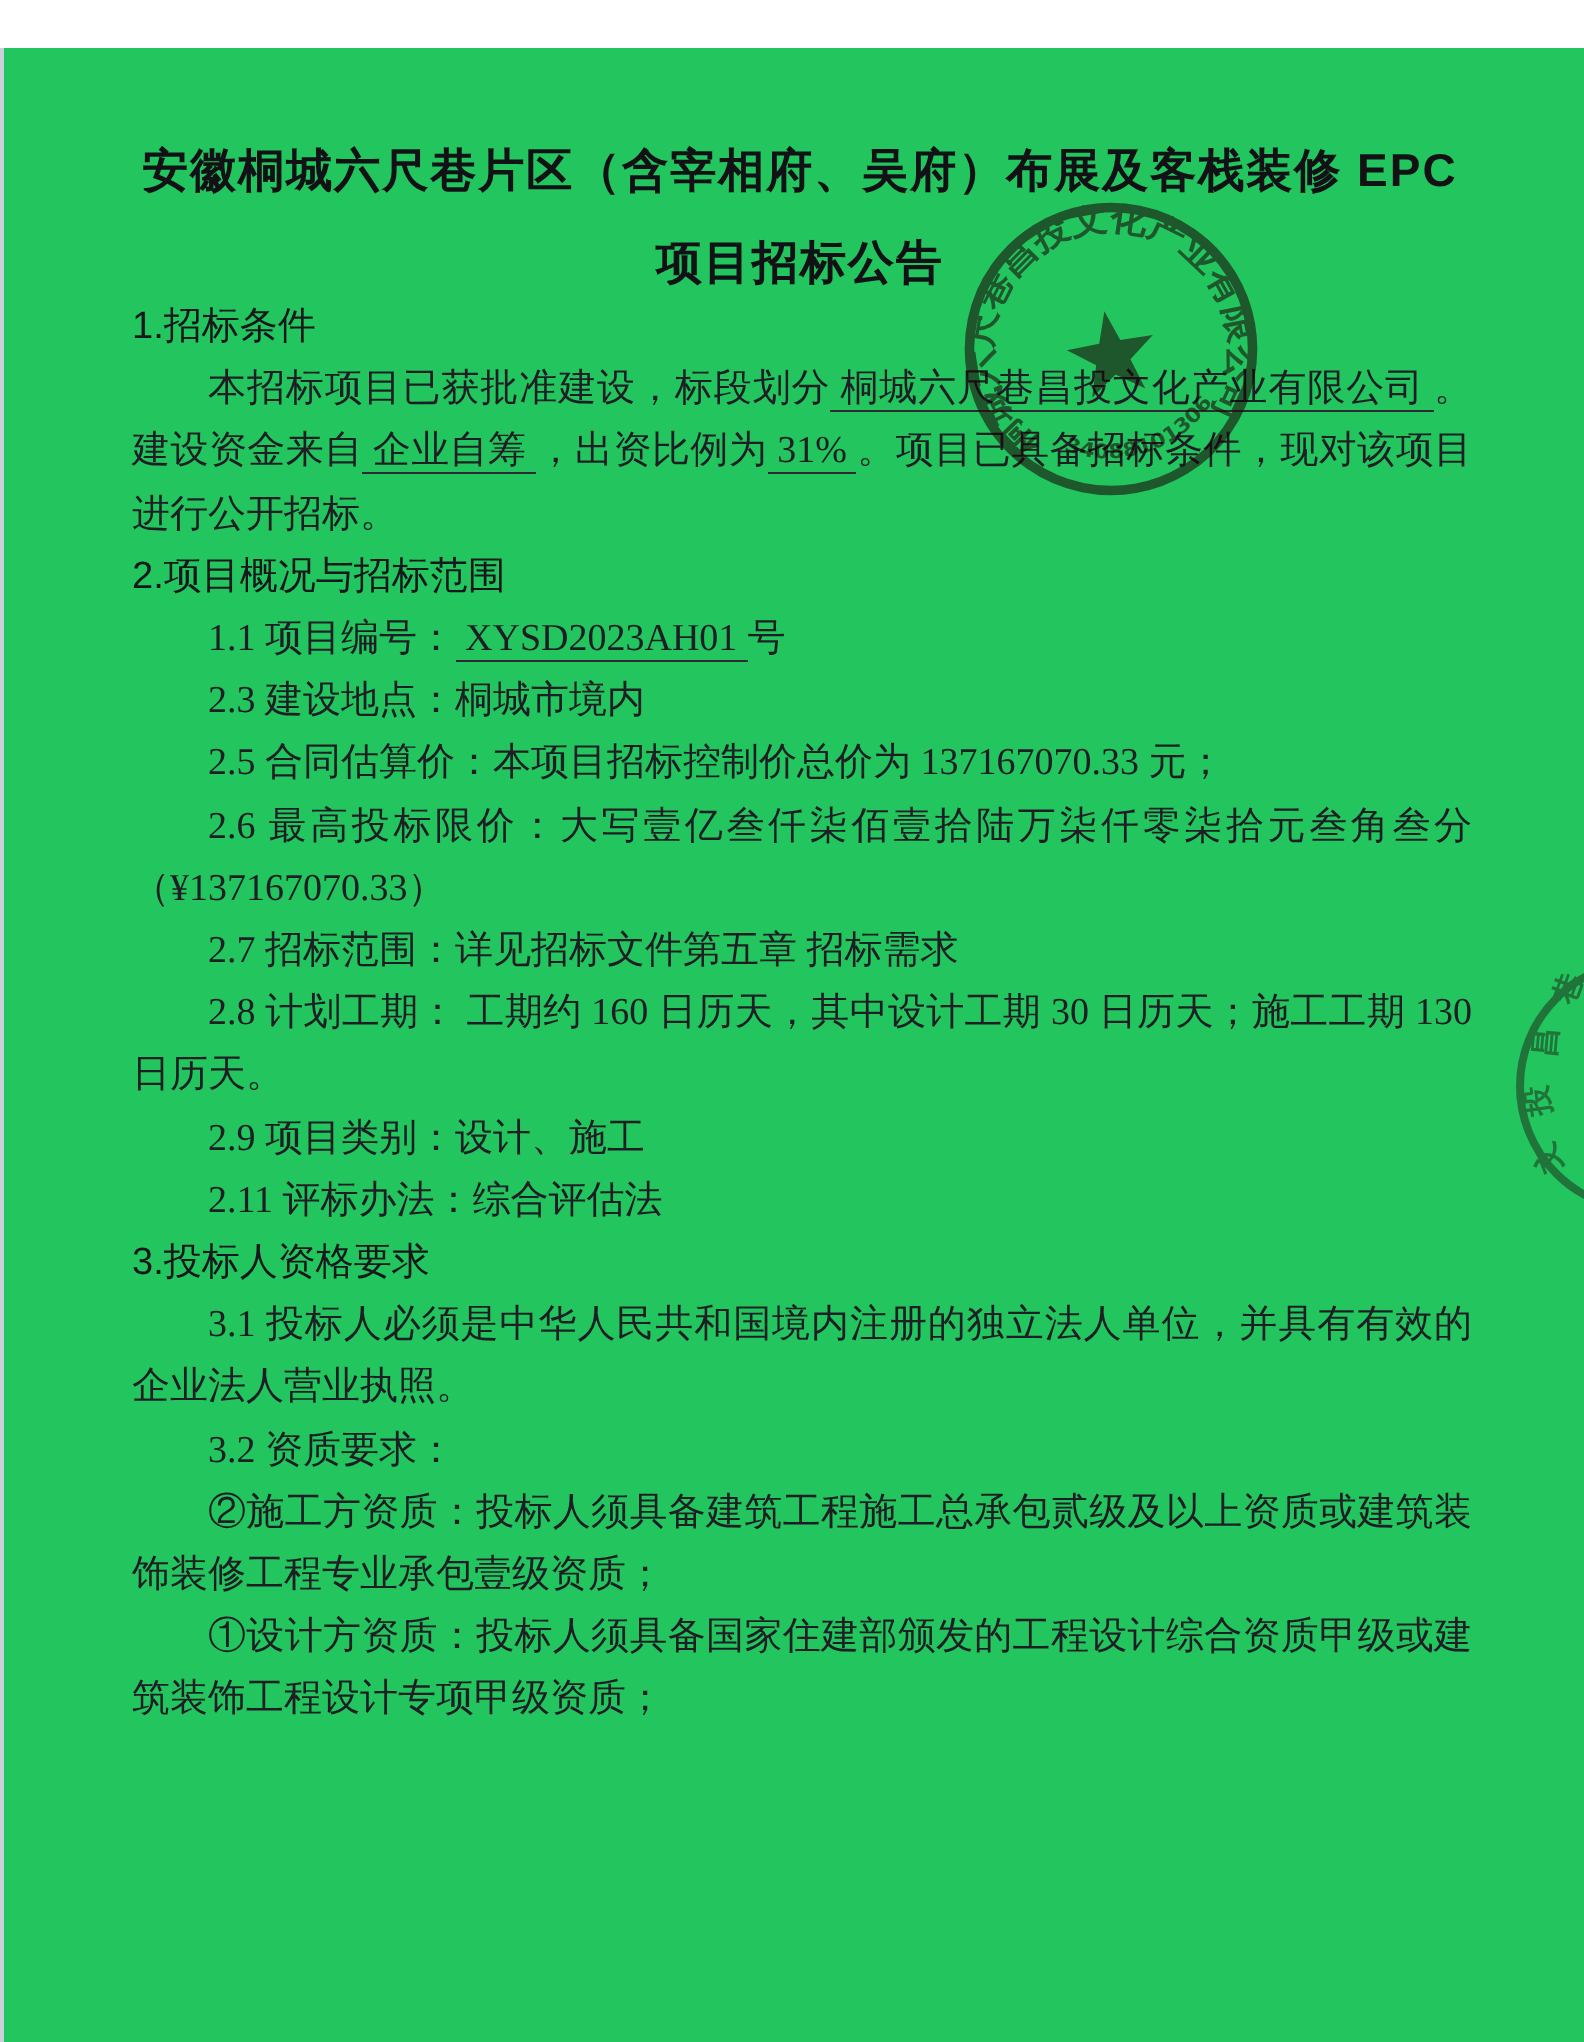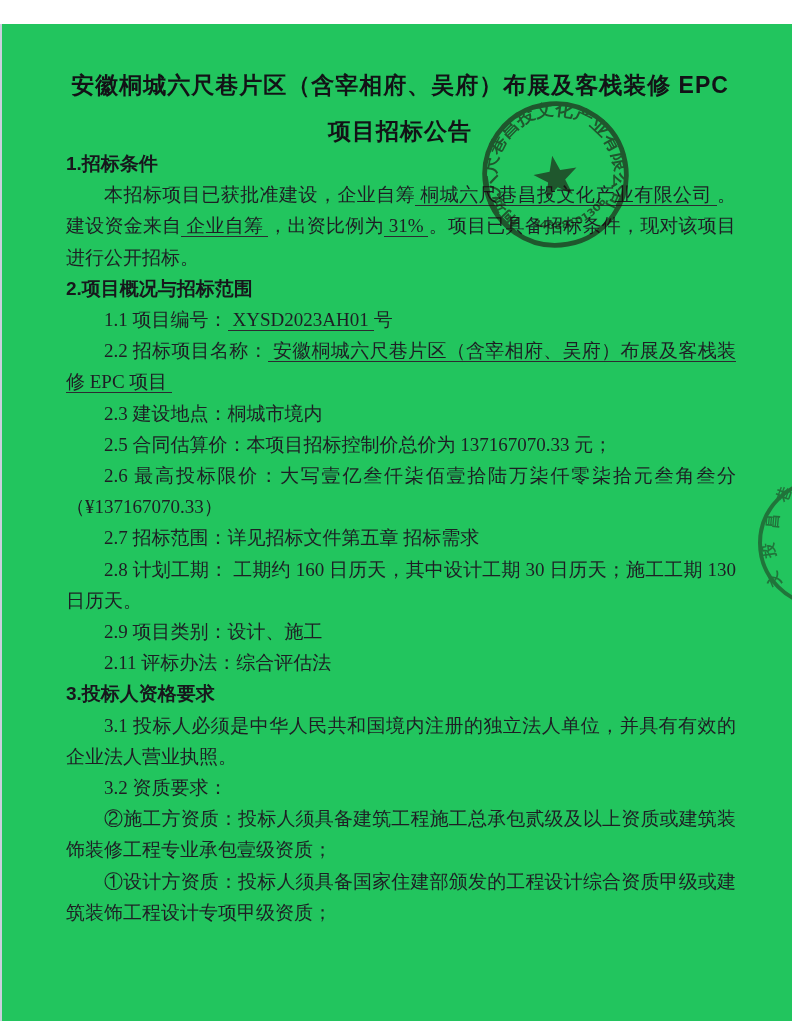--- a/index.html
+++ b/index.html
@@ -37,21 +37,21 @@
     font-size: 19px;
     line-height: 31.2px;
   }
   .doc-body p {
     margin: 0;
     text-align: justify;
     text-indent: 2em;
   }
   .doc-body p.heading {
     text-indent: 0;
-    font-weight: 700;
+    font-weight: 400;
     font-family: "Liberation Sans", "DejaVu Sans", sans-serif;
     font-size: 19px;
     color: #17171c;
   }
   .u {
     border-bottom: 1.6px solid #2b2b31;
     padding: 0 5px;
   }
   .seal-wrap {
     position: absolute;
@@ -76,25 +76,24 @@
 
 <div class="page">
 
   <div class="title-block">
     <div>安徽桐城六尺巷片区（含宰相府、吴府）布展及客栈装修 EPC</div>
     <div>项目招标公告</div>
   </div>
 
   <div class="doc-body">
     <p class="heading">1.招标条件</p>
-    <p><span>本招标项目已获批准建设，企业自筹</span><span class="u">桐城六尺巷昌投文化产业有限公司</span><span>。建设资金来自</span><span class="u">企业自筹</span><span>，出资比例为</span><span class="u">31%</span><span>。项目已具备招标条件，现对该项目进行公开招标。</span></p>
+    <p><span>本招标项目已获批准建设，标段划分</span><span class="u">桐城六尺巷昌投文化产业有限公司</span><span>。建设资金来自</span><span class="u">企业自筹</span><span>，出资比例为</span><span class="u">31%</span><span>。项目已具备招标条件，现对该项目进行公开招标。</span></p>
 
     <p class="heading">2.项目概况与招标范围</p>
     <p><span>1.1 项目编号：</span><span class="u">XYSD2023AH01</span><span>号</span></p>
-    <p><span>2.2 招标项目名称：</span><span class="u">安徽桐城六尺巷片区（含宰相府、吴府）布展及客栈装修 EPC 项目</span></p>
     <p>2.3 建设地点：桐城市境内</p>
     <p>2.5 合同估算价：本项目招标控制价总价为 137167070.33 元；</p>
     <p>2.6 最高投标限价：大写壹亿叁仟柒佰壹拾陆万柒仟零柒拾元叁角叁分（¥137167070.33）</p>
     <p>2.7 招标范围：详见招标文件第五章 招标需求</p>
     <p>2.8 计划工期： 工期约 160 日历天，其中设计工期 30 日历天；施工工期 130 日历天。</p>
     <p>2.9 项目类别：设计、施工</p>
     <p>2.11 评标办法：综合评估法</p>
 
     <p class="heading">3.投标人资格要求</p>
     <p>3.1 投标人必须是中华人民共和国境内注册的独立法人单位，并具有有效的企业法人营业执照。</p>

